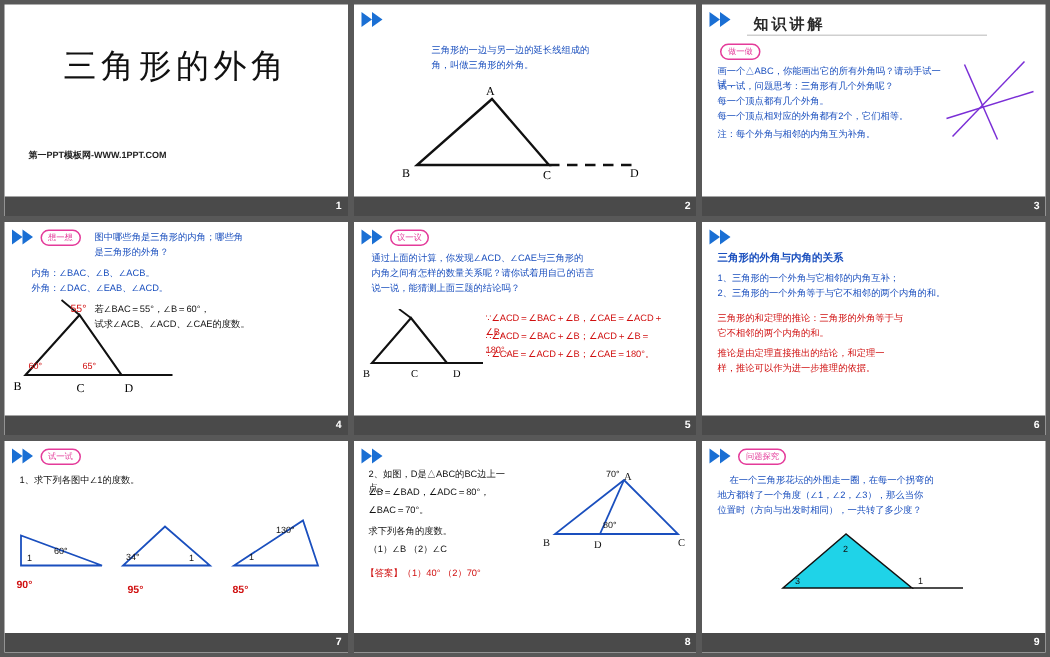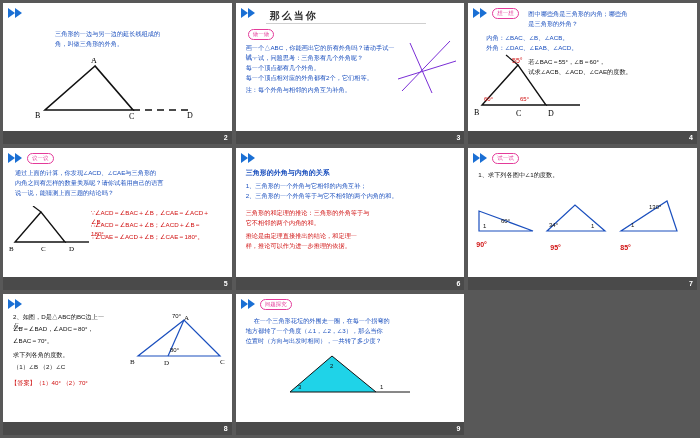--- a/index.html
+++ b/index.html
@@ -92,20 +92,30 @@
     left:22px;top:5px;
     white-space:nowrap;
   }
   svg{display:block;}
 </style>
 </head>
 <body>
 
 <div class="grid">
 
+  <div class="slide">
+    <div class="body">
+      <div class="s1-title">三角形的外角</div>
+      <div class="s1-sub">第一PPT模板网-WWW.1PPT.COM</div>
+    </div>
+    <div class="footer">
+      <span class="left">&nbsp;</span>
+      <span class="right">1</span>
+    </div>
+  </div>
 
   <div class="slide">
     <div class="body">
       <span class="arrow"></span>
       <span class="arrow2"></span>
       <div class="para" style="left:52px;top:26px;width:140px;">三角形的一边与另一边的延长线组成的</div>
       <div class="para" style="left:52px;top:36px;width:140px;">角，叫做三角形的外角。</div>
       <svg width="180" height="62" style="position:absolute;left:26px;top:55px;">
         <polygon points="66,8 16,52 104,52" fill="none" stroke="#111" stroke-width="1.6"></polygon>
         <line x1="104" y1="52" x2="160" y2="52" stroke="#111" stroke-width="1.6" stroke-dasharray="7,5"></line>
@@ -118,21 +128,21 @@
     <div class="footer">
       <span class="left">&nbsp;</span>
       <span class="right">2</span>
     </div>
   </div>
 
   <div class="slide">
     <div class="body">
       <span class="arrow"></span>
       <span class="arrow2"></span>
-      <div class="sec-head">那么当你</div>
+      <div class="sec-head">知识讲解</div>
       <div class="dotline"></div>
       <div class="tag" style="top:26px;left:12px;">做一做</div>
       <div class="para" style="left:10px;top:40px;width:150px;">画一个△ABC，你能画出它的所有外角吗？请动手试一试，</div>
       <div class="para" style="left:10px;top:50px;width:150px;">试一试，问题思考：三角形有几个外角呢？</div>
       <div class="para" style="left:10px;top:60px;width:150px;">每一个顶点都有几个外角。</div>
       <div class="para" style="left:10px;top:70px;width:150px;">每一个顶点相对应的外角都有2个，它们相等。</div>
       <div class="para" style="left:10px;top:82px;width:150px;">注：每个外角与相邻的内角互为补角。</div>
       <svg width="68" height="66" style="position:absolute;right:4px;top:30px;">
         <line x1="6" y1="46" x2="64" y2="28" stroke="#7a2ed6" stroke-width="1"></line>
         <line x1="18" y1="10" x2="40" y2="60" stroke="#7a2ed6" stroke-width="1"></line>

